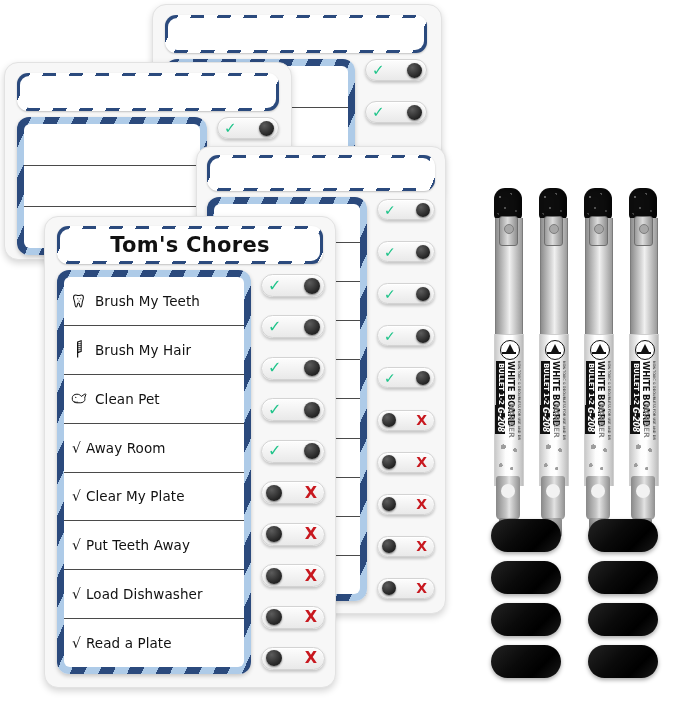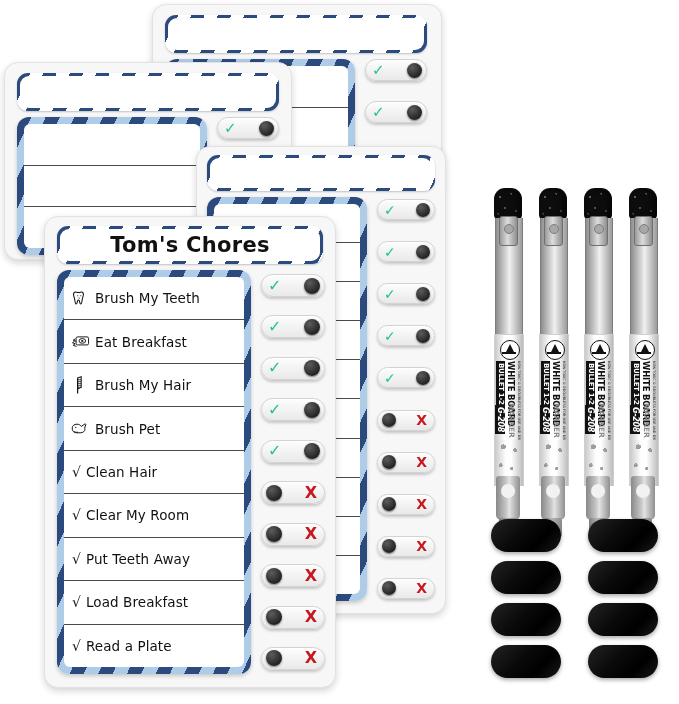--- a/index.html
+++ b/index.html
@@ -238,64 +238,53 @@
               <path d="M6 4c-1.6 0-2.6 1.3-2.6 3.2 0 2.6 1 3.7 1.5 6.5.4 2.3.5 6.3 2 6.3 1.4 0 1.3-3.2 2.1-4.6.5-.9 1.3-1 1.9 0 .8 1.4.7 4.6 2.1 4.6 1.5 0 1.6-4 2-6.3.5-2.8 1.5-3.9 1.5-6.5C16.5 5.3 15.5 4 13.9 4c-1.3 0-2 .7-3.9.7S7.3 4 6 4z"></path>
               <circle cx="9" cy="9" r=".8" fill="#111" stroke="none"></circle>
               <circle cx="13" cy="9" r=".8" fill="#111" stroke="none"></circle>
               <path d="M10 12c.6.5 1.4.5 2 0" stroke-width="1"></path>
             </svg>
           </span>
           <span class="row-txt">Brush My Teeth</span>
         </div>
         <div class="row">
           <span class="row-ico">
-            <svg width="19" height="18" viewBox="0 0 26 22" fill="none" stroke="#111" stroke-width="1.3">
-              <rect x="7" y="4" width="17" height="11" rx="2"></rect>
-              <ellipse cx="15.5" cy="9.5" rx="4.5" ry="3.2"></ellipse>
-              <ellipse cx="15.5" cy="9.5" rx="1.7" ry="1.2" fill="#111" stroke="none"></ellipse>
-              <path d="M6 6.5 3 8.5l4 1.5M5 10 2 12l4 1.5M5.5 13.5 3 15.5l4.5 1.6"></path>
-            </svg>
-          </span>
-          <span class="row-txt">Eat Breakfast</span>
-        </div>
-        <div class="row">
-          <span class="row-ico">
             <svg width="16" height="19" viewBox="0 0 16 24" fill="none" stroke="#111" stroke-width="1.3">
               <path d="M5 2.5 9.5 1v13.5L5 16z"></path>
               <path d="M5 3v19" stroke-width="1.5"></path>
               <path d="M5.6 4.6h4M5.6 7h4M5.6 9.4h4M5.6 11.8h4M5.6 14.2h4" stroke-width=".9"></path>
             </svg>
           </span>
           <span class="row-txt">Brush My Hair</span>
         </div>
         <div class="row">
           <span class="row-ico">
             <svg width="20" height="17" viewBox="0 0 26 20" fill="none" stroke="#111" stroke-width="1.3">
               <path d="M3 9c0-2.6 2.6-4.6 6-4.6 2.6 0 4.8 1.2 5.7 2.9l4.6-3.1c.7-.5 1.5 0 1.2.8L19 9.4c.3.5.4 1 .4 1.6 0 2.6-2.6 4.6-6 4.6h-4.4C5.6 15.6 3 13.6 3 11z"></path>
               <circle cx="7.5" cy="8.5" r=".9" fill="#111" stroke="none"></circle>
               <path d="M5 13.5c1.5 1.2 3.5 1.6 5.5 1.2" stroke-width=".9"></path>
             </svg>
           </span>
-          <span class="row-txt">Brush Pet</span>
+          <span class="row-txt">Clean Pet</span>
         </div>
         <div class="row">
           <span class="tick">√</span>
-          <span class="row-txt">Clean Hair</span>
+          <span class="row-txt">Away Room</span>
         </div>
         <div class="row">
           <span class="tick">√</span>
-          <span class="row-txt">Clear My Room</span>
+          <span class="row-txt">Clear My Plate</span>
         </div>
         <div class="row">
           <span class="tick">√</span>
           <span class="row-txt">Put Teeth Away</span>
         </div>
         <div class="row">
           <span class="tick">√</span>
-          <span class="row-txt">Load Breakfast</span>
+          <span class="row-txt">Load Dishwasher</span>
         </div>
         <div class="row">
           <span class="tick">√</span>
           <span class="row-txt">Read a Plate</span>
         </div>
       </div>
   </div>
   <div class="slider-col" id="front-sliders" style="left:216px;top:57px;width:66px;height:396px;
        justify-content:space-between;">
       <div class="slider on" style="width: 64px; height: 23px;">

